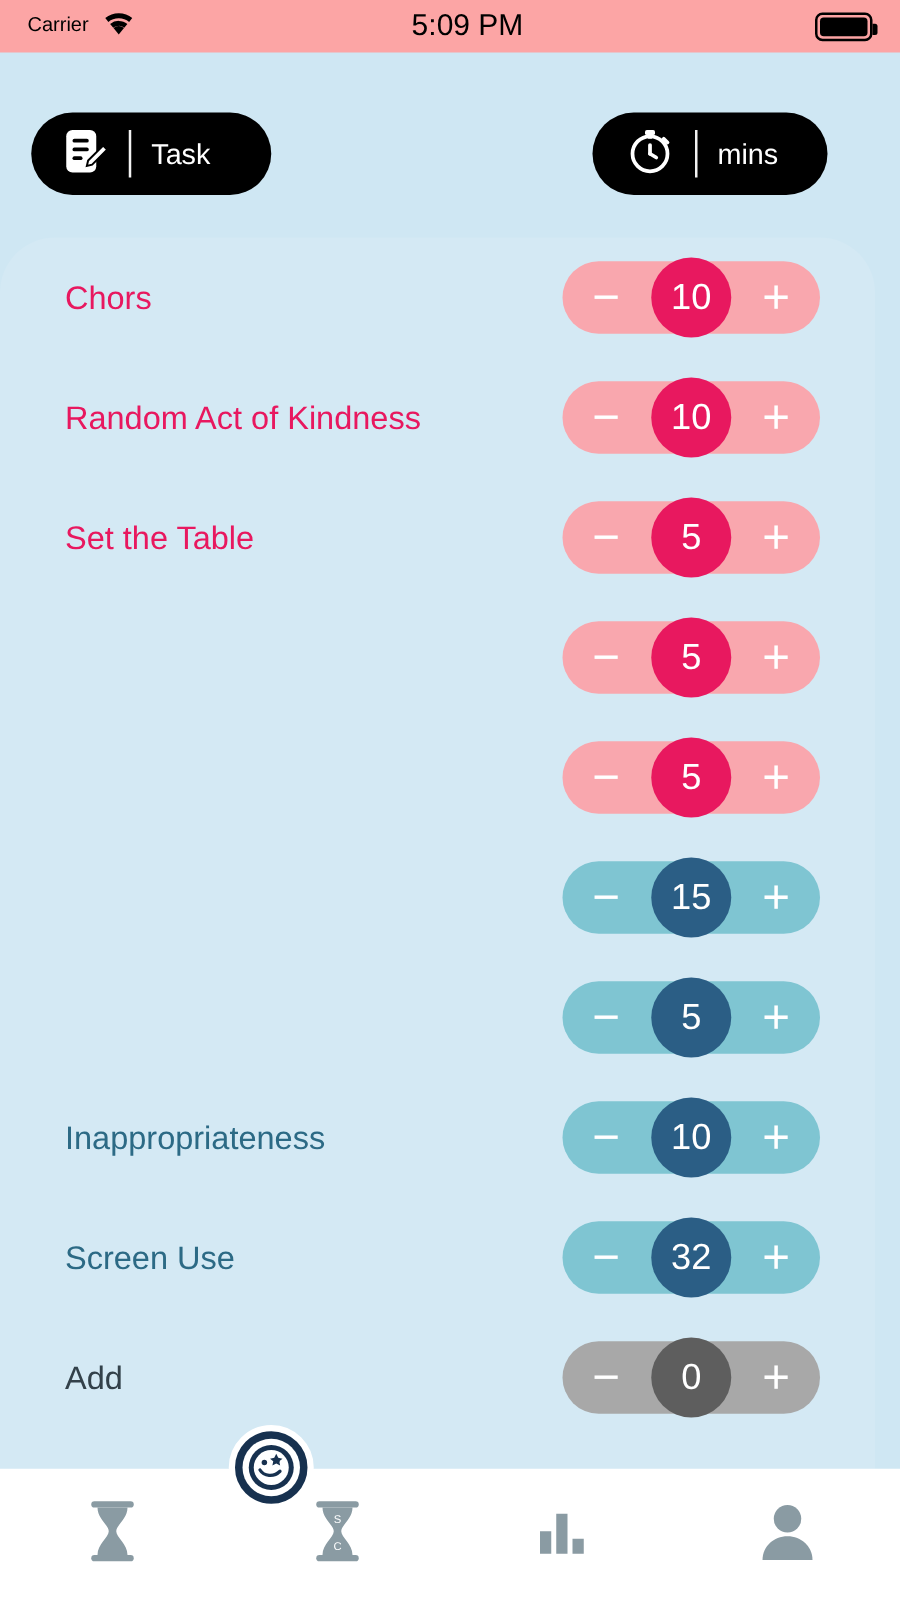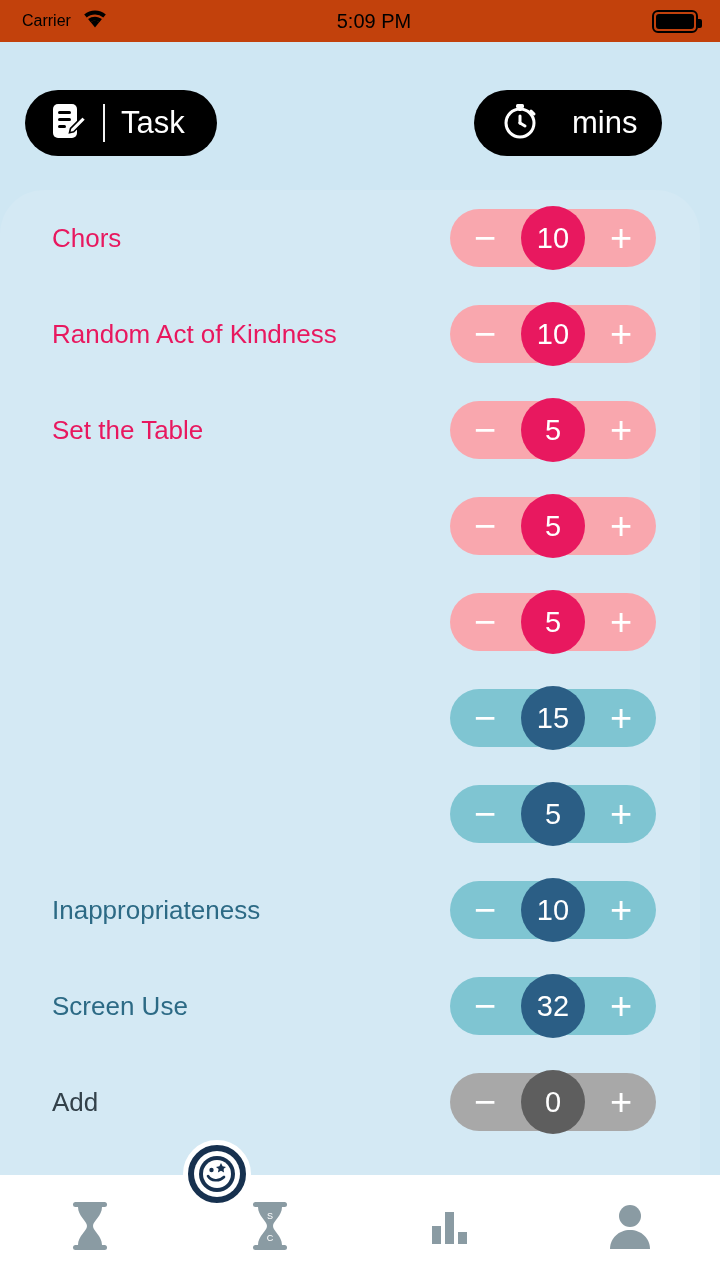--- a/index.html
+++ b/index.html
@@ -13,30 +13,30 @@
     position: relative;
     width: 720px; height: 1280px;
     background: #cfe7f3;
     overflow: hidden;
   }
 
   
   .statusbar {
     position: absolute; top: 0; left: 0;
     width: 720px; height: 42px;
-    background: #c2410c;
+    background: #fca5a5;
     display: flex; align-items: center;
     padding: 0 22px;
     z-index: 20;
   }
   .sb-left { display: flex; align-items: center; gap: 10px; }
   .wifi-icon { display: block; }
   .sb-center {
     position: absolute; left: 0; right: 0; text-align: center;
-    font-size: 20px; color: #000; font-weight: 400;
+    font-size: 24px; color: #000; font-weight: 400;
     pointer-events: none;
     padding-left: 28px;
   }
   .sb-right { margin-left: auto; display: flex; align-items: center; }
   .battery {
     width: 46px; height: 23px;
     border: 2px solid #000; border-radius: 6px;
     position: relative; padding: 2px;
   }
   .battery::after {
@@ -59,21 +59,21 @@
     display: flex; align-items: center;
     color: #fff;
     padding: 0 26px;
     gap: 16px;
   }
   .pill-task { left: 25px; top: 48px; width: 192px; }
   .pill-mins { right: 58px; top: 48px; width: 188px; }
   .pill .divider {
     width: 2px; height: 38px; background: #fff; opacity: .95;
   }
-  .pill .label { font-size: 31px; font-weight: 400; }
+  .pill .label { font-size: 23px; font-weight: 400; }
 
   
   .card {
     position: absolute;
     top: 190px; left: 0;
     width: 700px; height: 985px;
     background: #d4e9f4;
     border-top-left-radius: 44px;
     border-top-right-radius: 44px;
     overflow: hidden;

